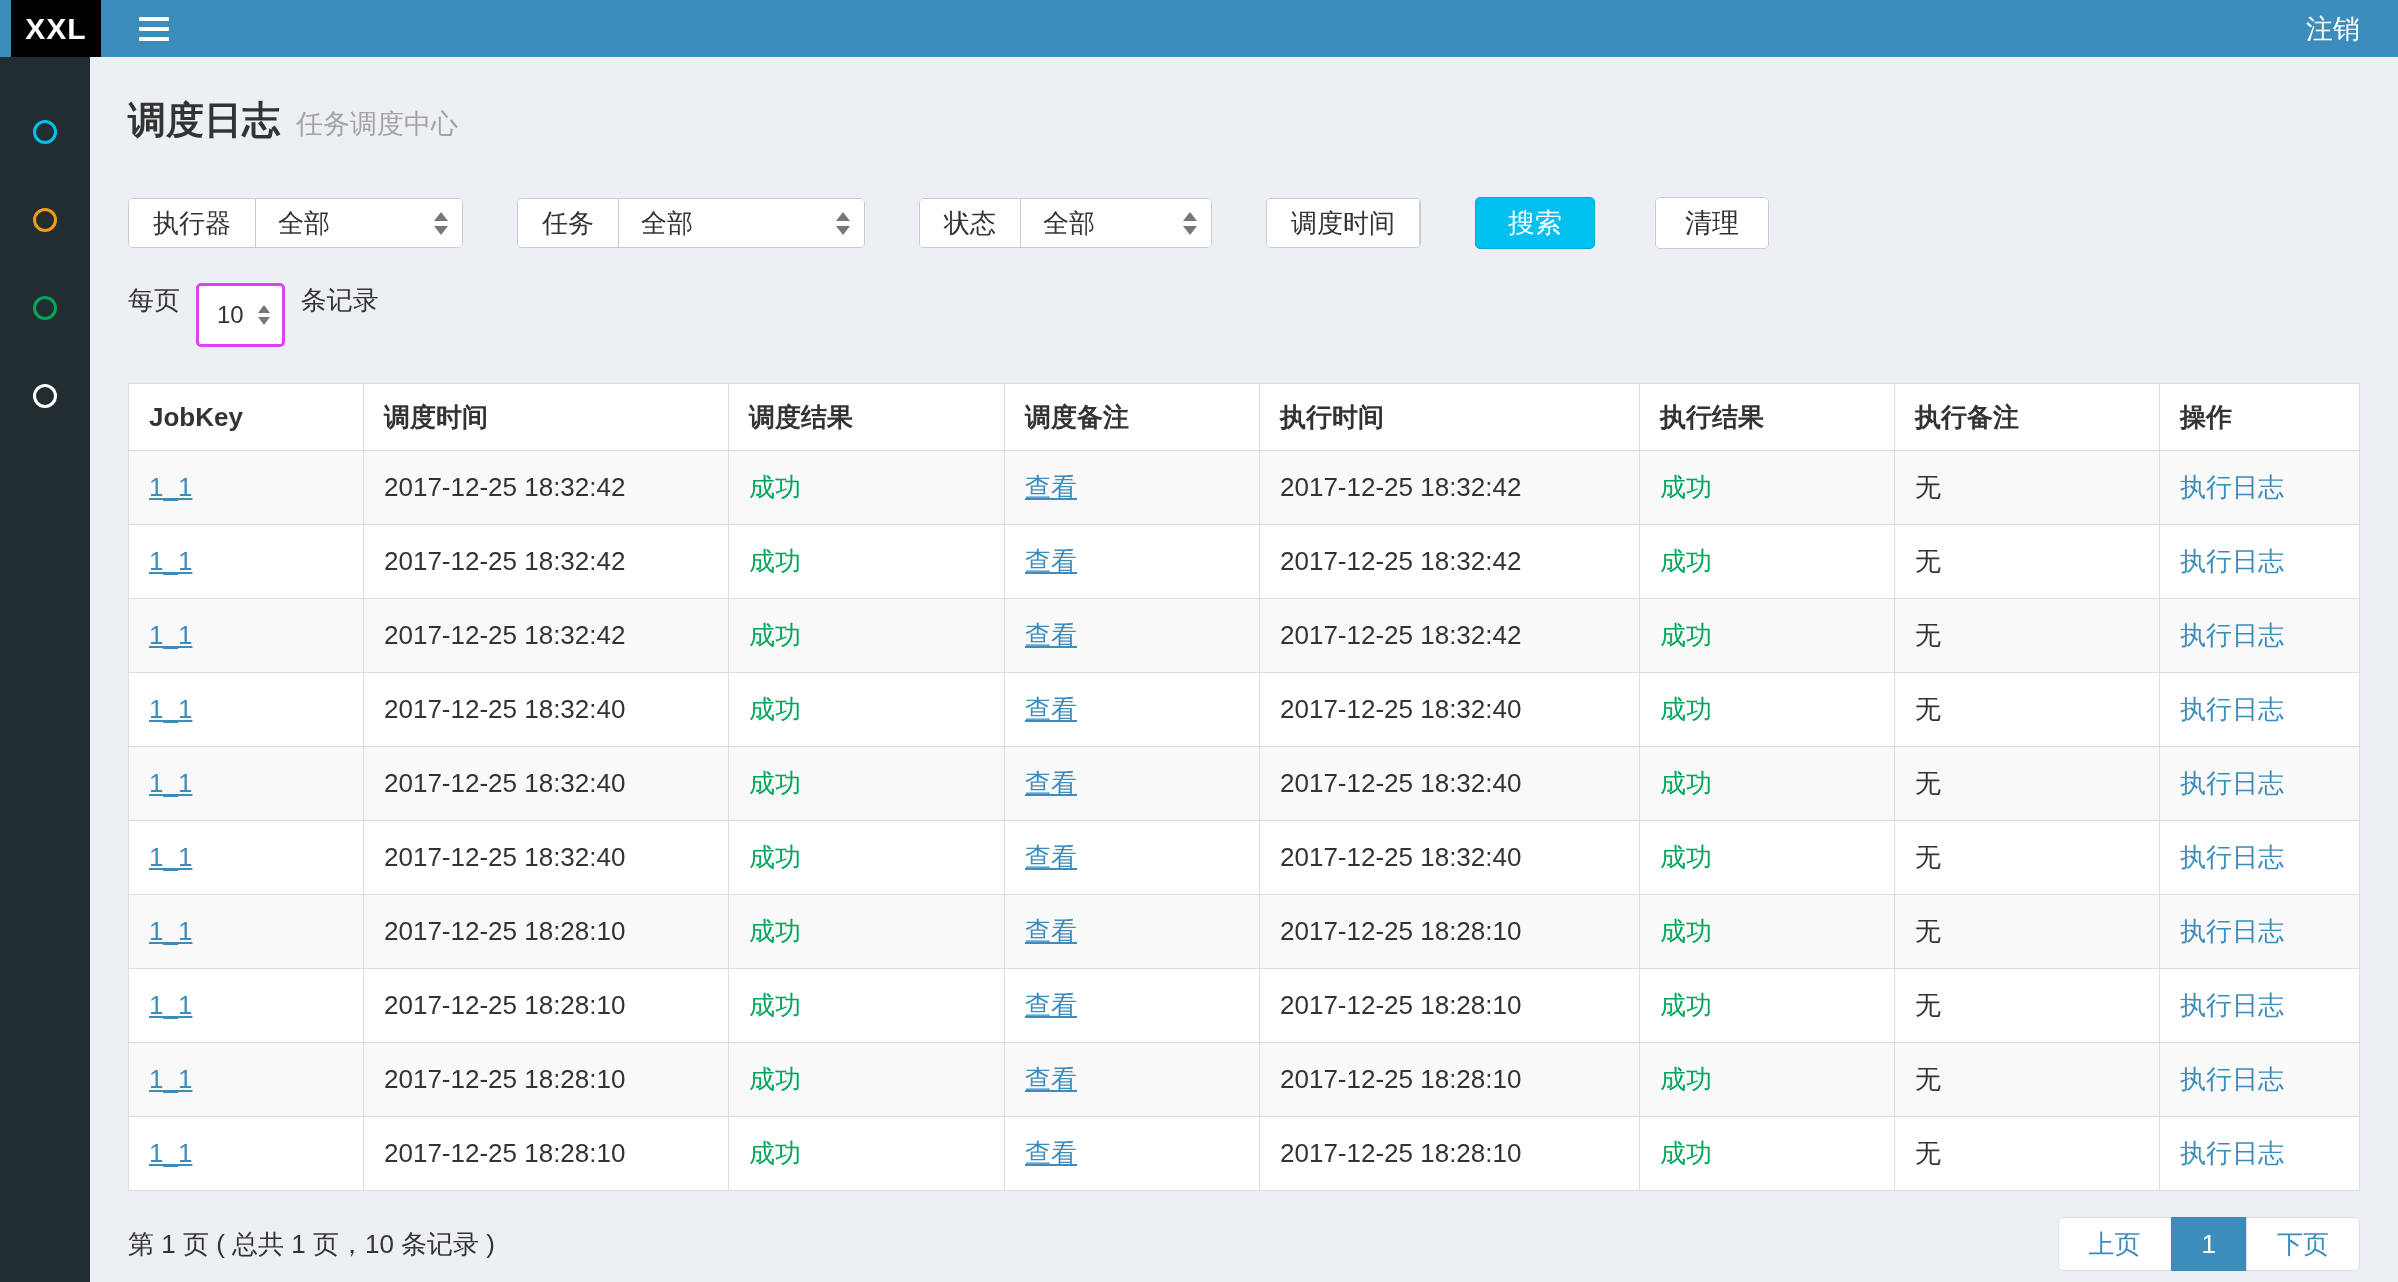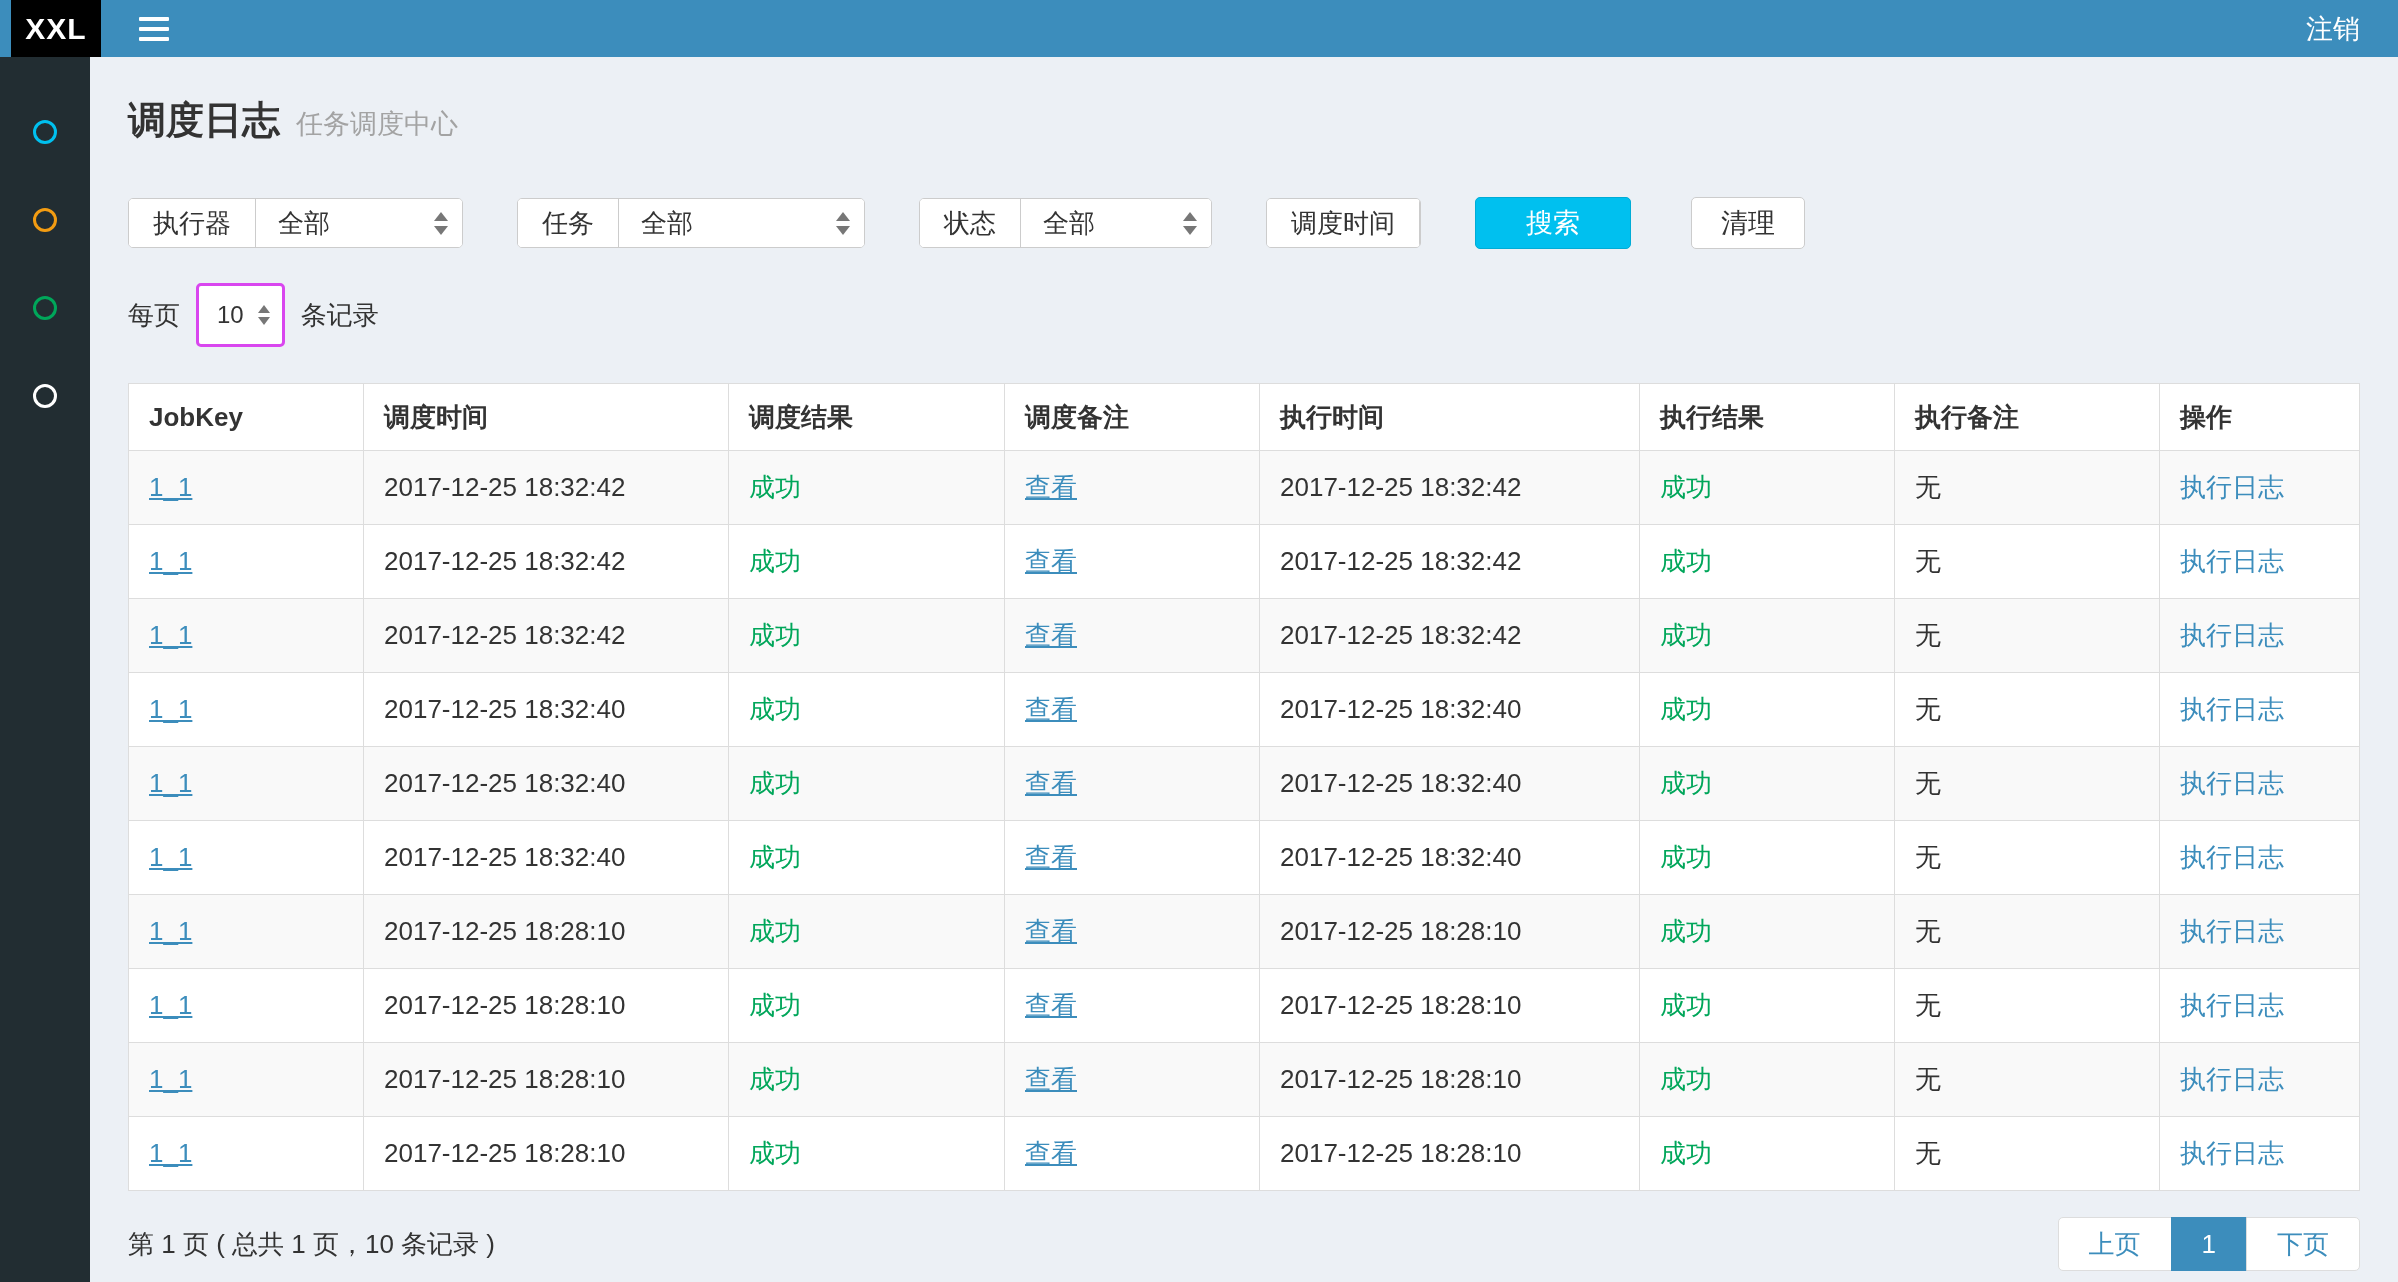--- a/index.html
+++ b/index.html
@@ -36,24 +36,24 @@
   .select { display:flex; align-items:center; justify-content:space-between; padding:0 14px 0 22px; cursor:pointer; background:#fff; }
   .w206 { width:206px; } .w245 { width:245px; } .w190 { width:190px; }
   .stepper { display:flex; flex-direction:column; gap:5px; margin-left:28px; }
   .stepper.sm { gap:4px; margin-left:14px; }
   .tri-up { width:0; height:0; border-left:7px solid transparent; border-right:7px solid transparent; border-bottom:9px solid #777; }
   .tri-down { width:0; height:0; border-left:7px solid transparent; border-right:7px solid transparent; border-top:9px solid #777; }
   .stepper.sm .tri-up { border-left-width:6px; border-right-width:6px; border-bottom-width:8px; }
   .stepper.sm .tri-down { border-left-width:6px; border-right-width:6px; border-top-width:8px; }
   .dateinput { width:556px; display:flex; align-items:center; padding:0 22px; background:#eee; color:#333; cursor:pointer; white-space:nowrap; }
   .btn { height:52px; border-radius:5px; font-size:27px; cursor:pointer; font-family:inherit; }
-  .btn-search { width:156px; background:#00c0ef; border:1px solid #00acd6; color:#fff; margin-right:60px; }
+  .btn-search { width:120px; background:#00c0ef; border:1px solid #00acd6; color:#fff; margin-right:60px; }
   .btn-clear { width:114px; background:#fff; border:1px solid #ccc; color:#333; }
   
-  .pagesize-row { display:flex; align-items:center; gap:16px; margin-top:34px; }
+  .pagesize-row { display:flex; gap:16px; margin-top:34px; }
   .small-select { height:64px; border:3px solid #d946ef; border-radius:5px; background:#fff; display:flex;
                   align-items:center; padding:0 12px 0 18px; font-size:24px; cursor:pointer; }
   
   .log-table { margin-top:36px; width:100%; border-collapse:collapse; background:#fff; }
   .log-table th, .log-table td { border:1px solid #ddd; padding:0 20px; text-align:left; font-size:26px; white-space:nowrap; }
   .log-table th { height:67px; font-weight:bold; color:#333; background:#fff; }
   .log-table td { height:74px; }
   .log-table tbody tr:nth-child(odd) { background:#f9f9f9; }
   .log-table tbody tr:nth-child(even) { background:#fff; }
   .success { color:#00a65a; }

